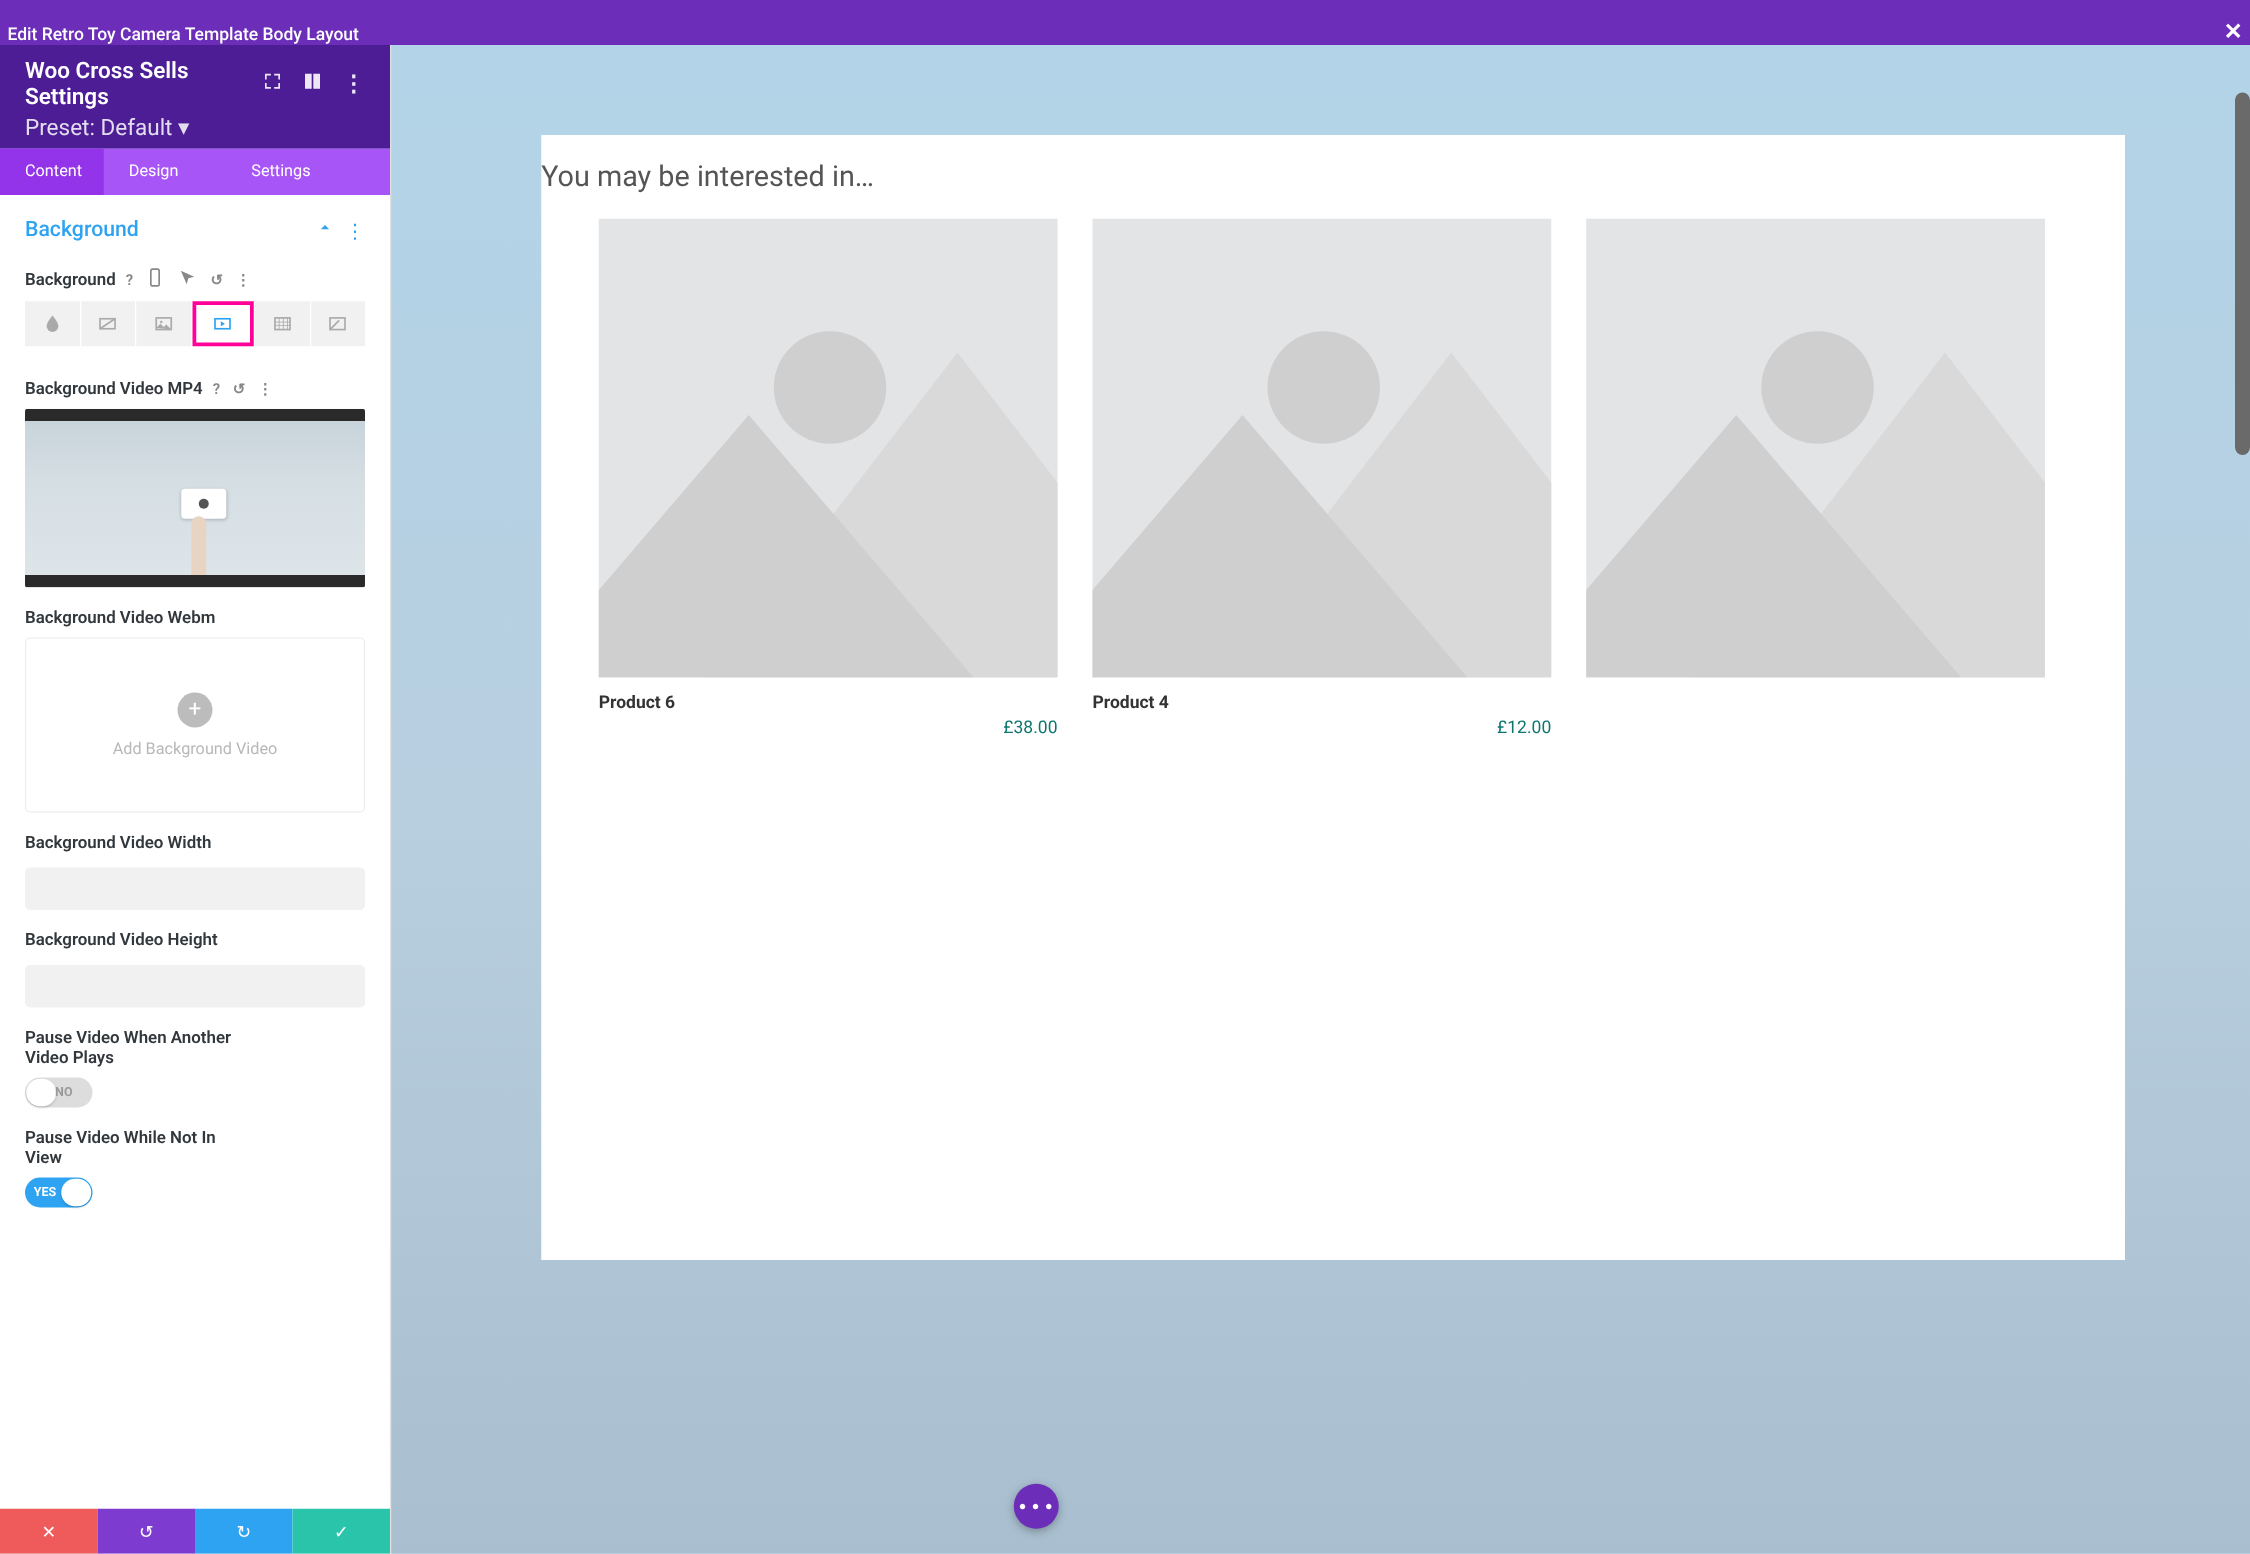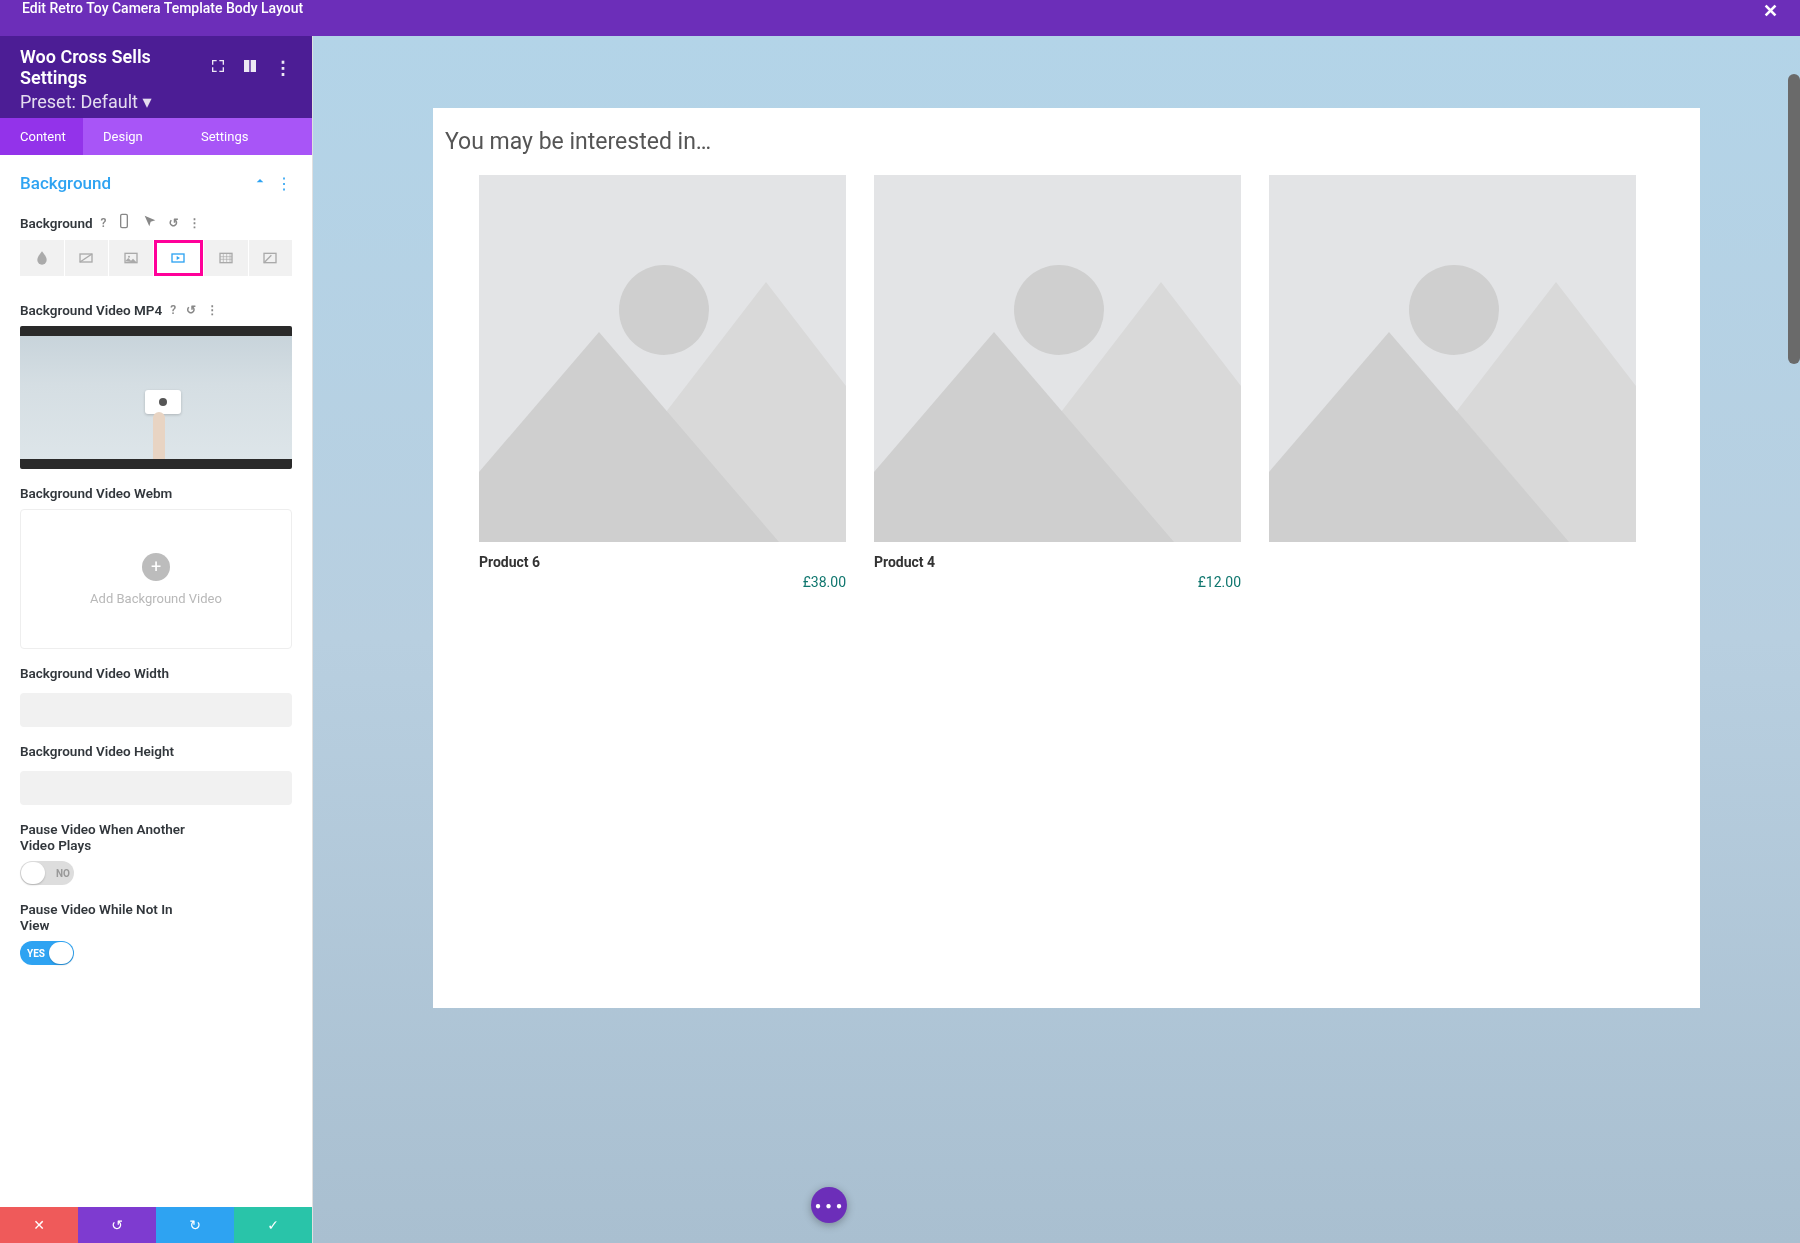--- a/index.html
+++ b/index.html
@@ -1,17 +1,17 @@
 <!DOCTYPE html>
 <html><head>
 <meta charset="utf-8">
 <style>
 * { box-sizing: border-box; margin: 0; padding: 0; }
 body { font-family: -apple-system, BlinkMacSystemFont, "Segoe UI", Roboto, Helvetica, Arial, sans-serif; background: #c0dbee; overflow: hidden; }
-.top-bar { background: #6c2eb9; color: #fff; height: 36px; display: flex; align-items: flex-start; justify-content: space-between; padding: 0 22px; font-size: 14px; }
+.top-bar { background: #6c2eb9; color: #fff; height: 36px; display: flex; align-items: flex-end; justify-content: space-between; padding: 0 6px; font-size: 14px; }
 .top-bar-title { font-weight: 500; }
 .close-x { cursor: pointer; font-size: 18px; font-weight: bold; }
 .app { display: flex; height: calc(100vh - 36px); }
 
 .sidebar { width: 313px; background: #fff; display: flex; flex-direction: column; border-right: 1px solid #e0e0e0; }
 .sidebar-header { background: #4c1d95; color: #fff; padding: 10px 20px 6px; }
 .module-title { font-size: 18px; font-weight: 600; display: flex; align-items: center; gap: 12px; }
 .header-icons { margin-left: auto; display: flex; gap: 16px; align-items: center; }
 .header-icons span { cursor: pointer; opacity: 0.9; }
 .preset-line { font-size: 18px; opacity: 0.85; margin-top: 3px; }
@@ -46,21 +46,21 @@
 .upload-box { border: 1px solid #eee; border-radius: 4px; height: 140px; display: flex; flex-direction: column; align-items: center; justify-content: center; gap: 10px; cursor: pointer; }
 .upload-plus { width: 28px; height: 28px; border-radius: 50%; background: #bcbcbc; color: #fff; display: flex; align-items: center; justify-content: center; font-size: 18px; }
 .upload-text { color: #b8b8b8; font-size: 13px; }
 
 .text-input { width: 100%; height: 34px; background: #f1f1f1; border: none; border-radius: 4px; margin-top: 4px; padding: 0 10px; font-size: 13px; }
 
 .toggle-row { display: flex; align-items: center; margin-top: 6px; }
 .toggle { width: 54px; height: 24px; background: #ddd; border-radius: 12px; position: relative; cursor: pointer; display: flex; align-items: center; }
 .toggle-knob { width: 24px; height: 22px; background: #fff; border-radius: 11px; position: absolute; left: 1px; top: 1px; box-shadow: 0 1px 2px rgba(0,0,0,0.2); }
 .toggle-label { font-size: 10px; font-weight: 700; color: #999; position: absolute; }
-.toggle.no .toggle-label { right: 4px; }
+.toggle.no .toggle-label { right: 16px; }
 .toggle.yes { background: #2ea3f2; }
 .toggle.yes .toggle-knob { left: auto; right: 1px; }
 .toggle.yes .toggle-label { left: 7px; color: #fff; }
 
 .footer-bar { display: flex; height: 36px; }
 .footer-btn { flex: 1; display: flex; align-items: center; justify-content: center; color: #fff; cursor: pointer; font-size: 14px; }
 .fb-red { background: #ef5a5a; }
 .fb-purple1 { background: #7e3bd0; }
 .fb-blue { background: #2ea3f2; }
 .fb-green { background: #29c4a9; }
@@ -68,21 +68,21 @@
 .preview { flex: 1; position: relative; background: linear-gradient(180deg, #b3d4e8 0%, #b8cfe0 50%, #a9bfd0 100%); overflow: hidden; }
 .scrollbar-fake { position: absolute; right: 0; top: 38px; width: 12px; height: 290px; background: #6a6a6a; border-radius: 6px; }
 
 .camera-bg { position: absolute; left: 48%; top: 42%; width: 200px; height: 140px; }
 .cam-body { width: 170px; height: 110px; background: #f8f8f8; border-radius: 12px; box-shadow: 0 4px 12px rgba(0,0,0,0.15); position: relative; }
 .cam-top { position: absolute; top: -18px; left: 30px; width: 110px; height: 26px; background: #f0f0f0; border-radius: 6px 6px 0 0; }
 .cam-lens { position: absolute; left: 55px; top: 30px; width: 58px; height: 58px; border-radius: 50%; background: #2a2a2a; border: 6px solid #e0e0e0; }
 .cam-lens::after { content:""; position:absolute; inset:8px; border-radius:50%; background:#444; }
 
 .cross-sells { background: #fff; margin: 72px 100px 0 120px; padding: 20px 0 0; min-height: 900px; position: relative; }
-.cs-title { font-size: 23px; color: #555; padding: 0 0 20px 0; font-weight: 400; margin-left: 12px; }
+.cs-title { font-size: 23px; color: #555; padding: 0 0 20px 0; font-weight: 400; }
 .products { display: flex; flex-wrap: wrap; gap: 28px; padding-left: 46px; }
 .product { width: 367px; }
 .ph-img { width: 100%; height: 367px; background: #e3e4e6; position: relative; overflow: hidden; }
 .ph-circle { position: absolute; width: 90px; height: 90px; border-radius: 50%; background: #cfcfcf; left: 140px; top: 90px; }
 .ph-tri1 { position: absolute; width: 0; height: 0; border-left: 180px solid transparent; border-right: 180px solid transparent; border-bottom: 210px solid #cfcfcf; left: -60px; bottom: 0; }
 .ph-tri2 { position: absolute; width: 0; height: 0; border-left: 200px solid transparent; border-right: 200px solid transparent; border-bottom: 260px solid #d9d9d9; right: -120px; bottom: 0; }
 .p-name { font-size: 14px; font-weight: 700; color: #333; margin-top: 12px; }
 .p-price { font-size: 14px; color: #0f766e; margin-top: 4px; text-align: right; }
 
 .fab { position: absolute; width: 36px; height: 36px; border-radius: 50%; background: #6c2eb9; color: #fff; display: flex; align-items: center; justify-content: center; left: 498px; bottom: 20px; cursor: pointer; box-shadow: 0 2px 8px rgba(0,0,0,0.3); }

